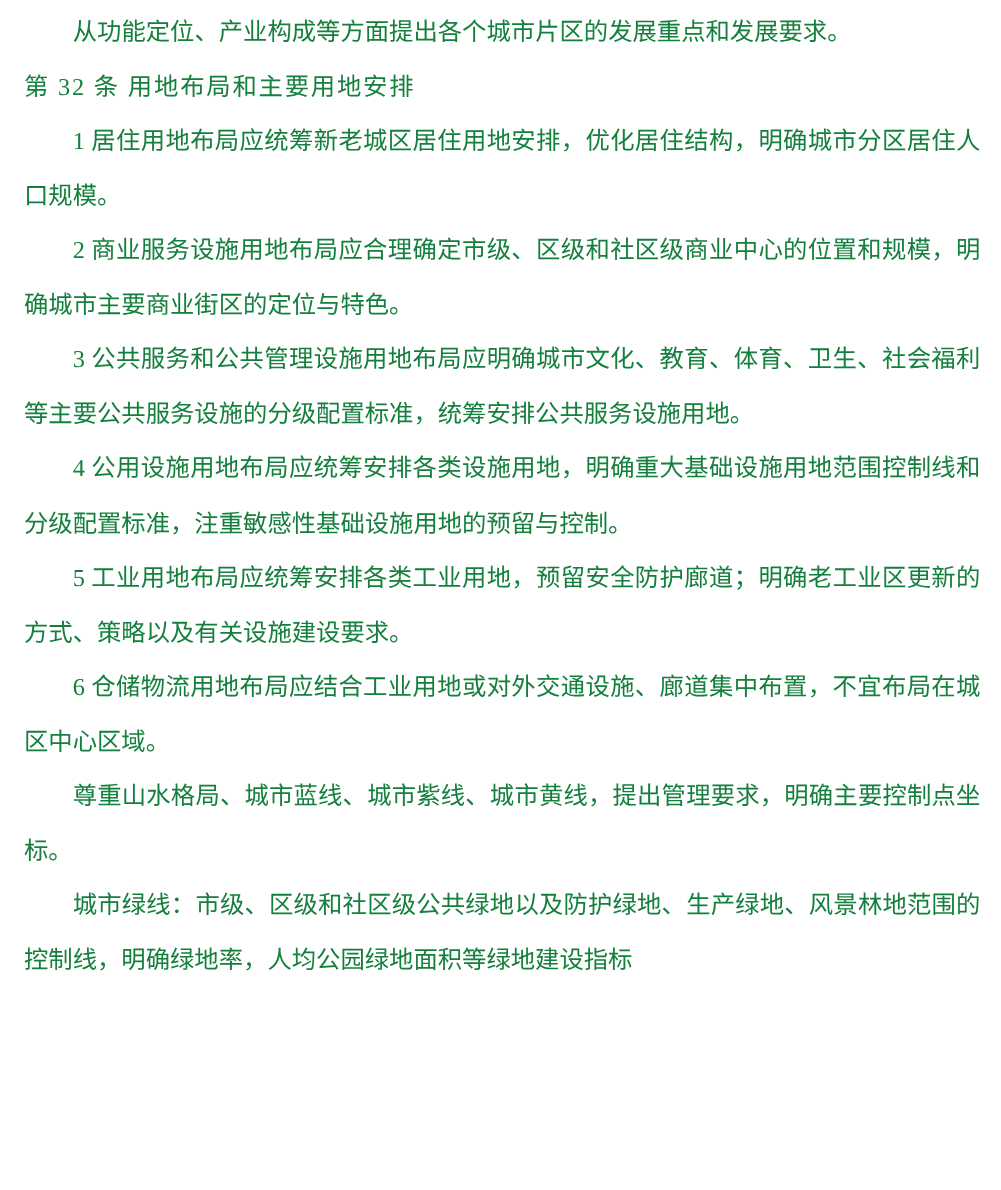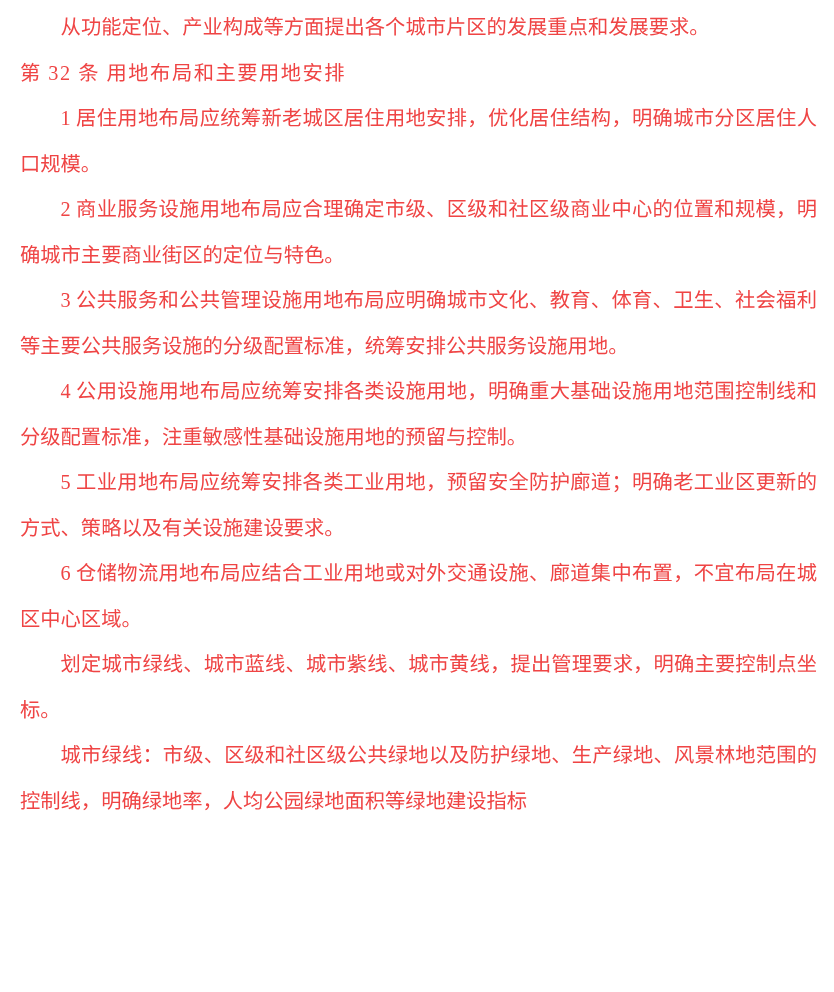--- a/index.html
+++ b/index.html
@@ -18,21 +18,21 @@
     width: 834px;
     height: 992px;
     padding: 5px 17px 0 20px;
     overflow: hidden;
     background: #ffffff;
   }
   .para {
     margin: 0;
     font-size: 20.3px;
     line-height: 45.5px;
-    color: #ef4444;
+    color: #15803d;
     text-align: justify;
     text-align-last: left;
     line-break: strict;
     word-break: normal;
   }
   .para.body {
     text-indent: 2em;
   }
   .para.heading {
     text-align: right;
@@ -45,15 +45,15 @@
 
 <main class="page">
   <p class="para body">从功能定位、产业构成等方面提出各个城市片区的发展重点和发展要求。</p>
   <p class="para heading">第 32 条 用地布局和主要用地安排</p>
   <p class="para body">1 居住用地布局应统筹新老城区居住用地安排，优化居住结构，明确城市分区居住人口规模。</p>
   <p class="para body">2 商业服务设施用地布局应合理确定市级、区级和社区级商业中心的位置和规模，明确城市主要商业街区的定位与特色。</p>
   <p class="para body">3 公共服务和公共管理设施用地布局应明确城市文化、教育、体育、卫生、社会福利等主要公共服务设施的分级配置标准，统筹安排公共服务设施用地。</p>
   <p class="para body">4 公用设施用地布局应统筹安排各类设施用地，明确重大基础设施用地范围控制线和分级配置标准，注重敏感性基础设施用地的预留与控制。</p>
   <p class="para body">5 工业用地布局应统筹安排各类工业用地，预留安全防护廊道；明确老工业区更新的方式、策略以及有关设施建设要求。</p>
   <p class="para body">6 仓储物流用地布局应结合工业用地或对外交通设施、廊道集中布置，不宜布局在城区中心区域。</p>
-  <p class="para body">划定城市绿线、城市蓝线、城市紫线、城市黄线，提出管理要求，明确主要控制点坐标。</p>
+  <p class="para body">尊重山水格局、城市蓝线、城市紫线、城市黄线，提出管理要求，明确主要控制点坐标。</p>
   <p class="para body">城市绿线：市级、区级和社区级公共绿地以及防护绿地、生产绿地、风景林地范围的控制线，明确绿地率，人均公园绿地面积等绿地建设指标</p>
 </main>
 
 </body></html>

